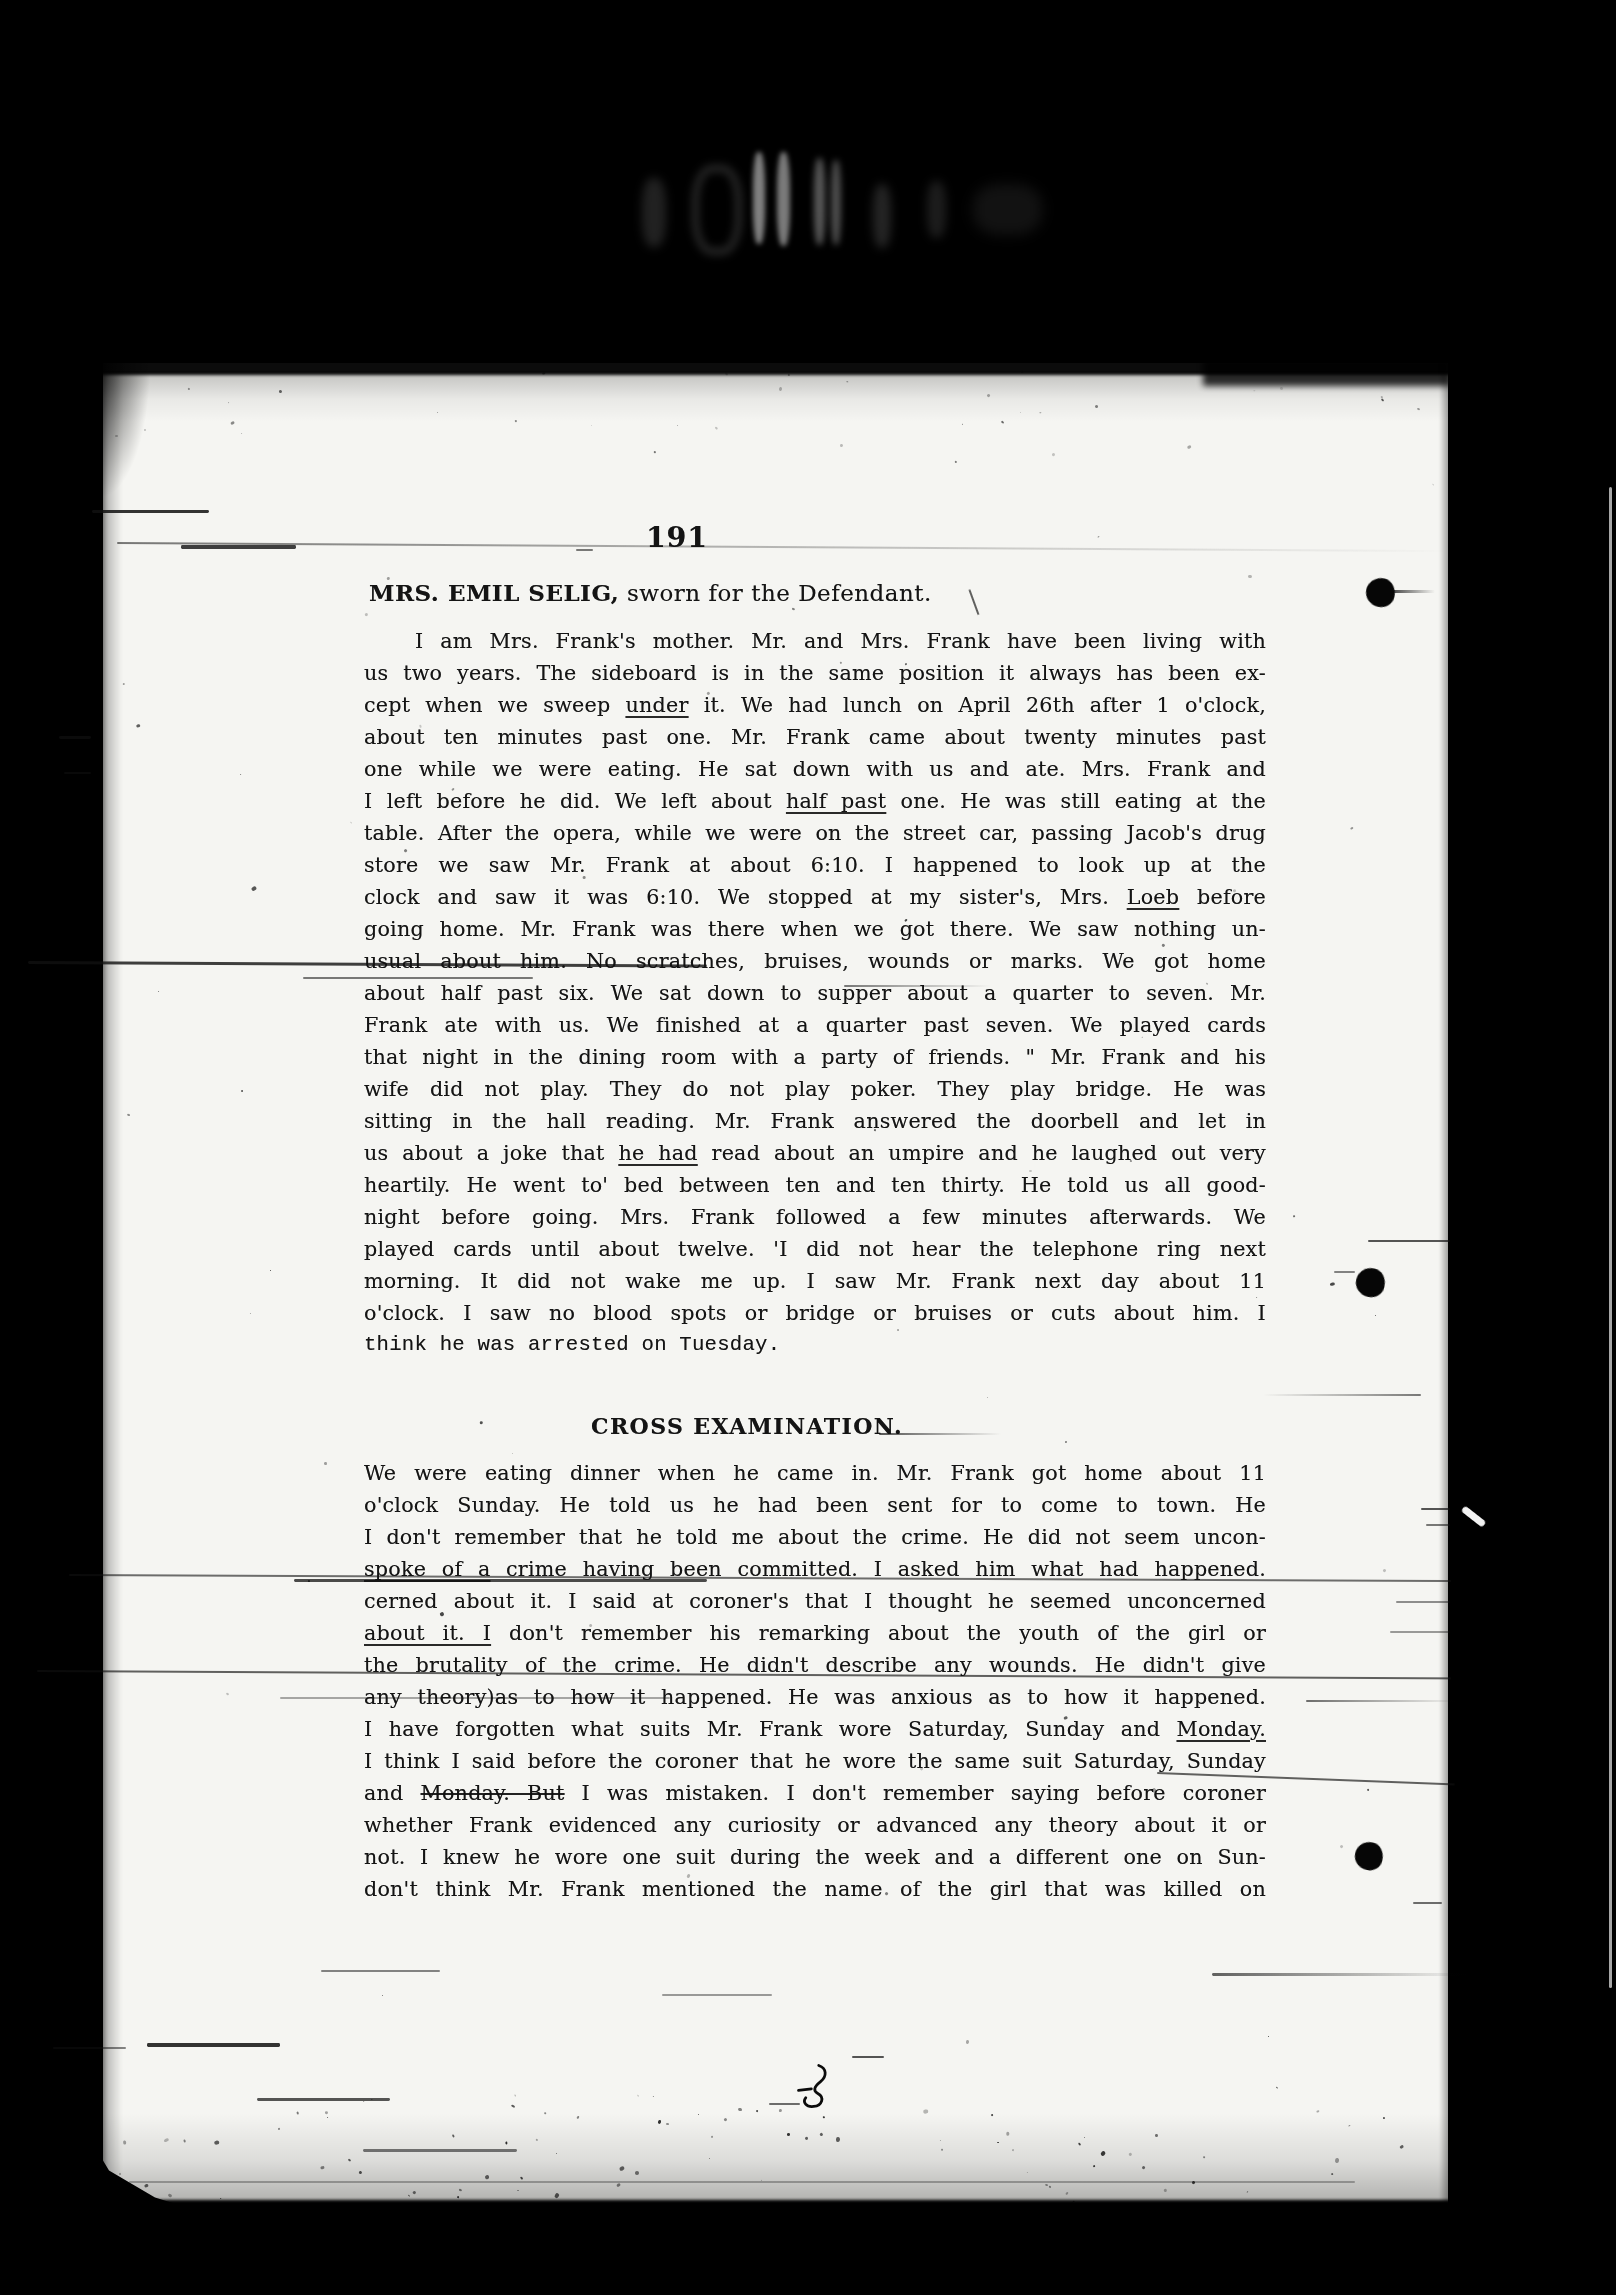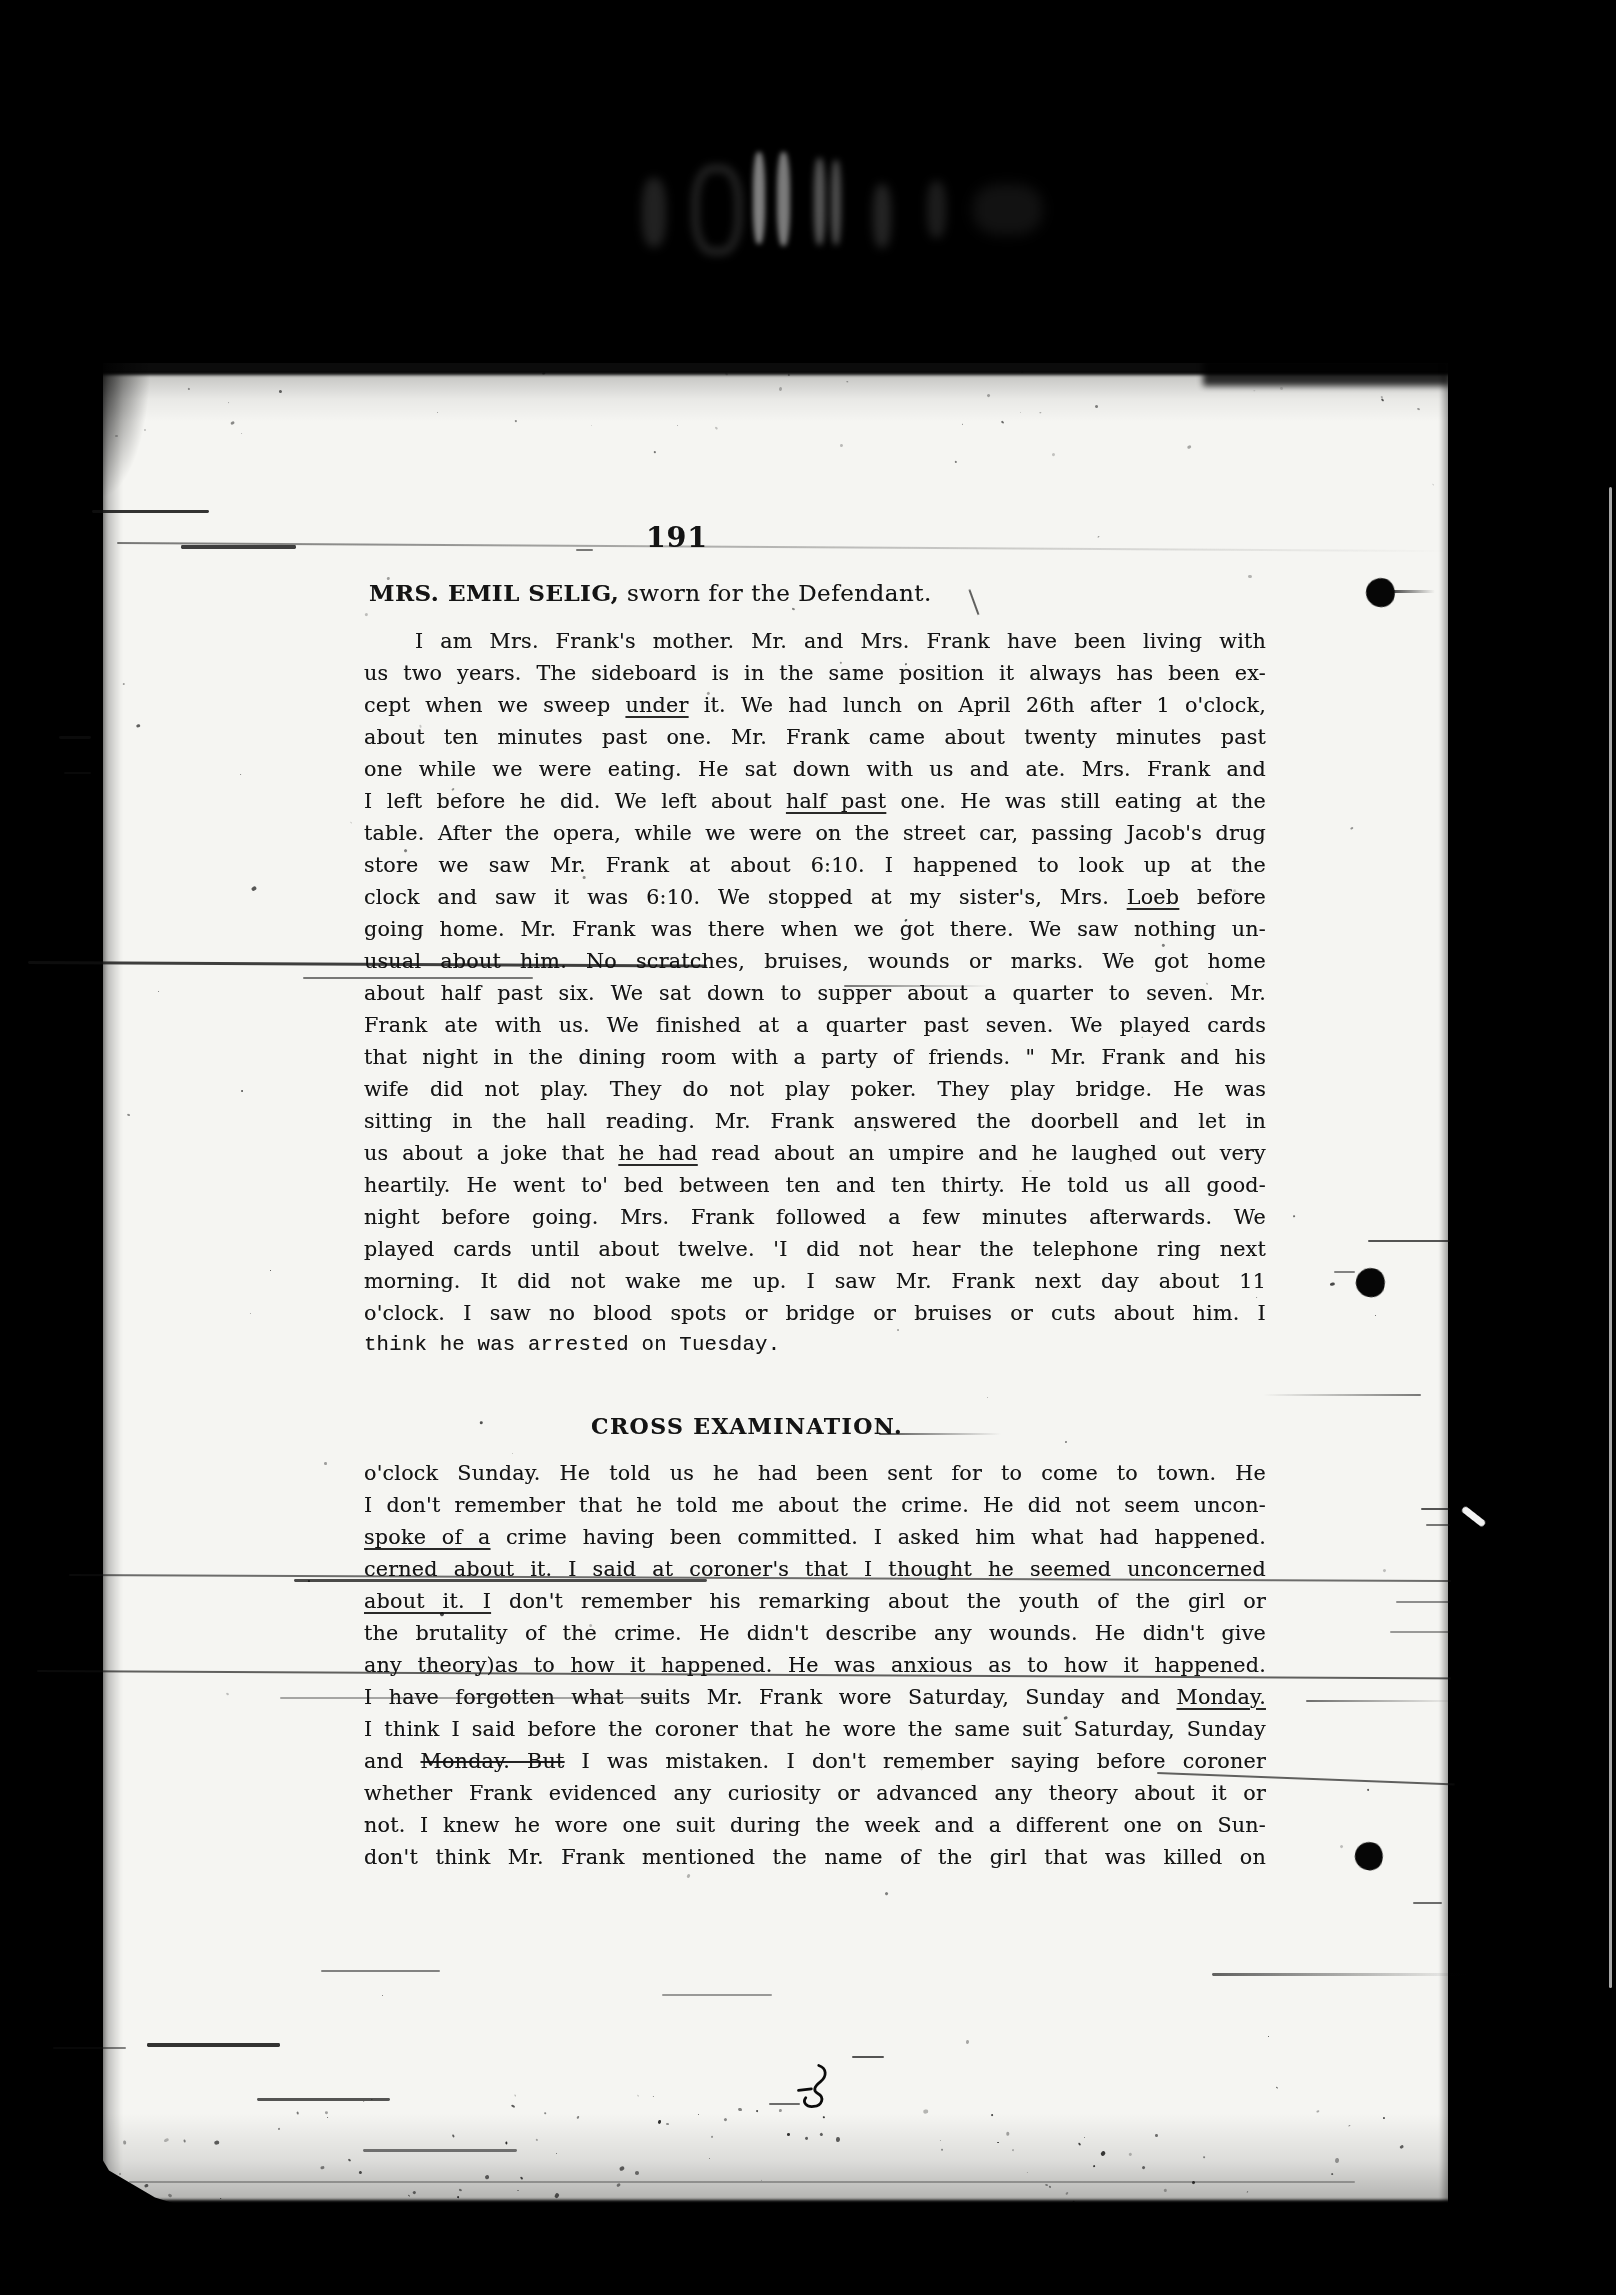--- a/index.html
+++ b/index.html
@@ -89,20 +89,21 @@
         <div class="tline">night before going.  Mrs. Frank followed a few minutes afterwards.  We</div>
         <div class="tline">played cards until about twelve. 'I did not hear the telephone ring next</div>
         <div class="tline">morning.  It did not wake me up.  I saw Mr. Frank next day about 11</div>
         <div class="tline">o'clock.  I saw no blood spots or bridge or bruises or cuts about him.  I</div>
         <div class="tline flush">think he was arrested on Tuesday.</div>
       </div>
 
     <div class="cross-heading ink">CROSS EXAMINATION.</div>
 
     <div class="para para2 ink" id="para2">
+        <div class="tline">We were eating dinner when he came in.  Mr. Frank got home about 11</div>
         <div class="tline">o'clock Sunday.  He told us he had been sent for to come to town.  He</div>
         <div class="tline">I don't remember that he told me about the crime.  He did not seem uncon-</div>
         <div class="tline"><span class="u">spoke of a</span> crime having been committed.  I asked him what had happened.</div>
         <div class="tline">cerned about it.  I said at coroner's that I thought he seemed unconcerned</div>
         <div class="tline"><span class="u">about it.  I</span> don't remember his remarking about the youth of the girl or</div>
         <div class="tline">the brutality of the crime.  He didn't describe any wounds.  He didn't give</div>
         <div class="tline">any theory)as to how it happened.  He was anxious as to how it happened.</div>
         <div class="tline">I have forgotten what suits Mr. Frank wore Saturday, Sunday and <span class="u">Monday.</span></div>
         <div class="tline">I think I said before the coroner that he wore the same suit Saturday, Sunday</div>
         <div class="tline">and <span class="s">Monday.   But</span> I was mistaken.  I don't remember saying before coroner</div>

